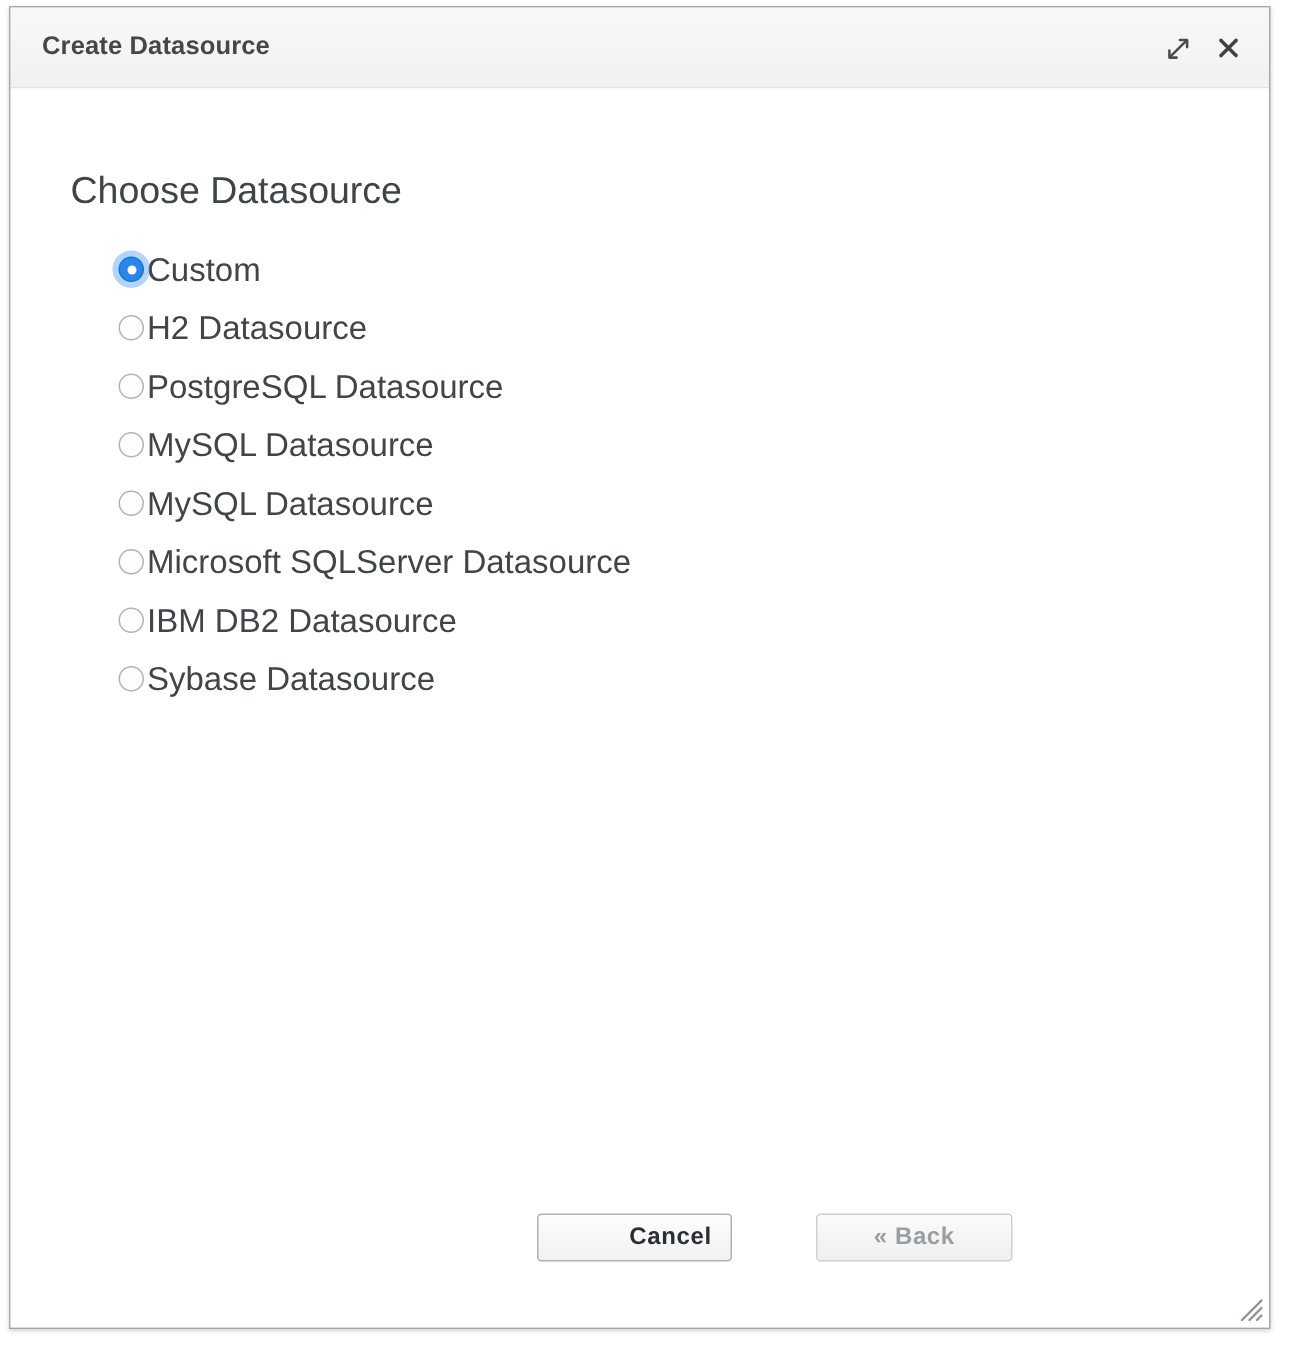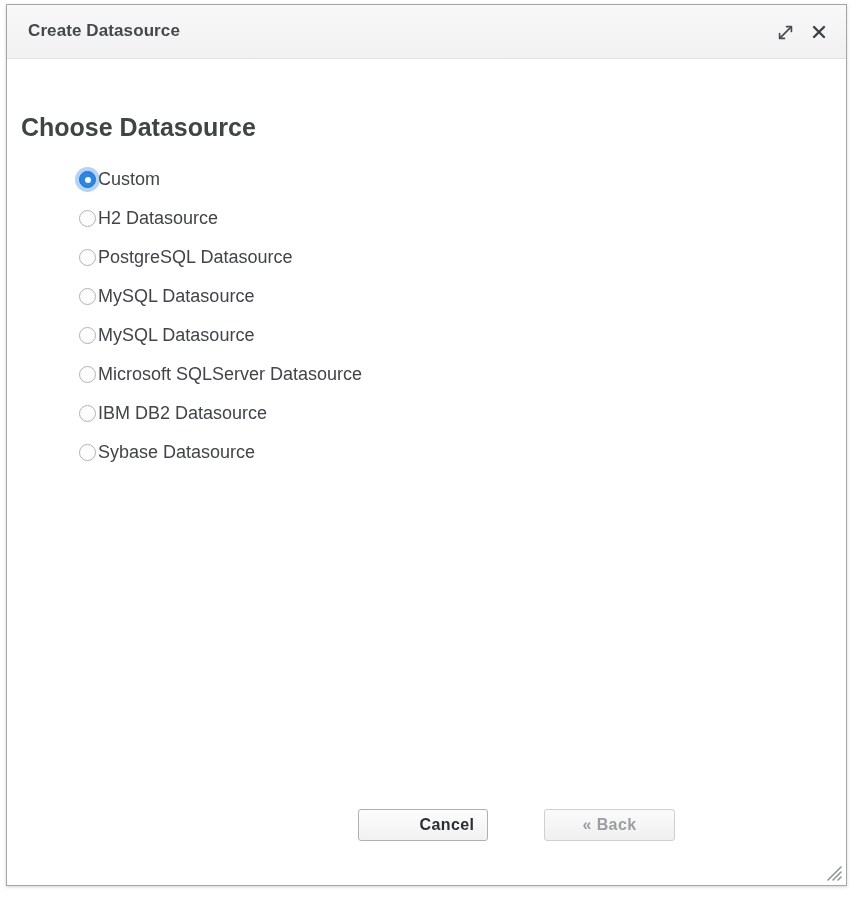--- a/index.html
+++ b/index.html
@@ -59,24 +59,24 @@
 
   
   #body-area {
     position: relative;
     height: 826px;
     background: #ffffff;
   }
 
   #section-heading {
     position: absolute;
-    left: 14px;
+    left: 40px;
     top: 54px;
     font-size: 25px;
-    font-weight: bold;
+    font-weight: normal;
     color: #3f4447;
     white-space: nowrap;
   }
 
   #radio-list {
     position: absolute;
     left: 72px;
     top: 101px;
     width: 600px;
   }
@@ -107,21 +107,21 @@
     left: 50%;
     top: 50%;
     width: 6px;
     height: 6px;
     margin: -3px 0 0 -3px;
     border-radius: 50%;
     background: #ffffff;
   }
   .radio-label {
     margin-left: 2px;
-    font-size: 18px;
+    font-size: 22px;
     color: #414548;
     white-space: nowrap;
   }
 
   
   #footer {
     position: absolute;
     left: 0;
     top: 750px;
     width: 100%;

